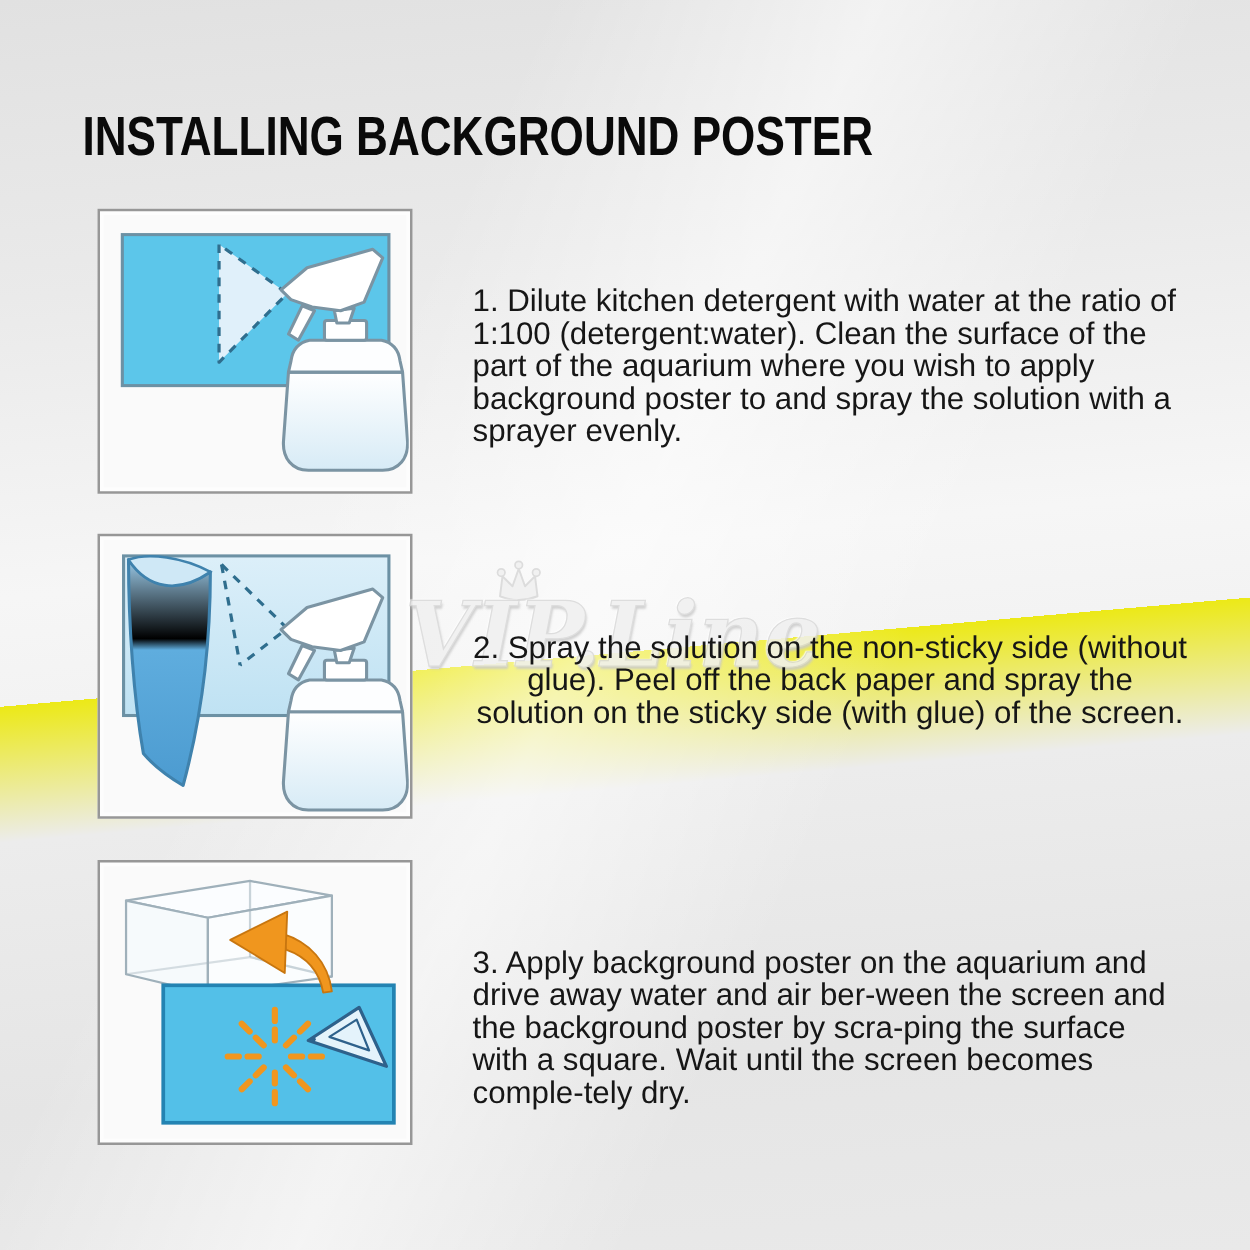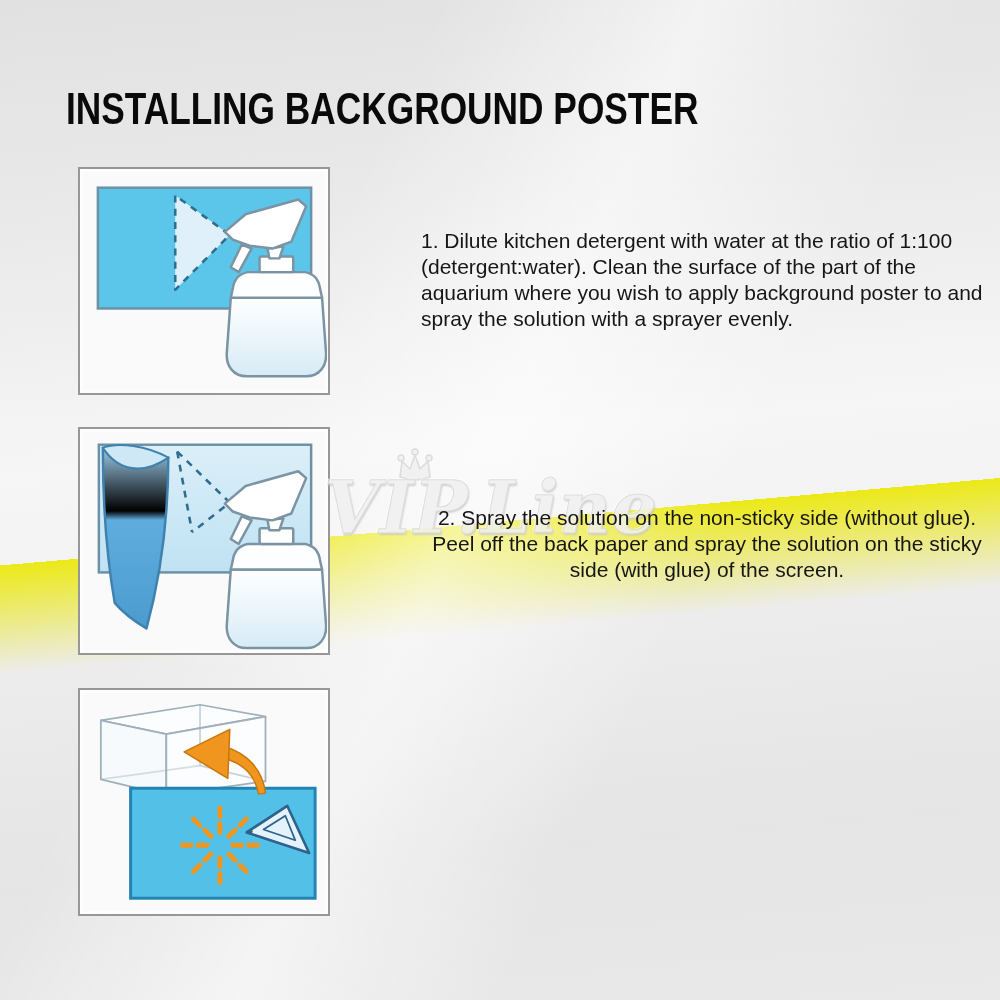--- a/index.html
+++ b/index.html
@@ -29,23 +29,22 @@
     background:#fafafa;border:2px solid #979797;
     box-shadow:inset 0 0 0 3px #fdfdfd;
     box-sizing:border-box;z-index:2;
   }
   .illus-box svg{position:absolute;inset:1px;width:246px;height:220px;}
   #box1{top:167px;}
   #box2{top:427px;}
   #box3{top:688px;}
   .step-text{
     position:absolute;left:378px;width:572px;
-    font-size:21px;line-height:26px;color:#161616;
+    font-size:25px;line-height:26px;color:#161616;
     z-index:4;
-    margin-left:43px;
   }
   #text1{top:228px;}
   #text2{top:505px;text-align:center;}
   #text3{top:757px;}
   .watermark{
     position:absolute;left:324px;top:446px;width:400px;height:140px;
     z-index:3;pointer-events:none;
   }
   .watermark .wm-text{
     position:absolute;left:0;top:26px;
@@ -138,20 +137,21 @@
       <g stroke="#2e618b" stroke-linejoin="round">
         <polygon points="167,144 208,117 230,165" fill="#e4f3fb" stroke-width="2.6"></polygon>
         <polygon points="184,141 206,127 216,152" fill="none" stroke-width="1.8"></polygon>
         <circle cx="171" cy="143" r="2" fill="#2e618b" stroke="none"></circle>
       </g>
     </svg>
   </div>
 
   <div class="step-text" id="text1">1. Dilute kitchen detergent with water at the ratio of 1:100 (detergent:water). Clean the surface of the part of the aquarium where you wish to apply background poster to and spray the solution with a sprayer evenly.</div>
   <div class="step-text" id="text2">2. Spray the solution on the non-sticky side (without glue). Peel off the back paper and spray the solution on the sticky side (with glue) of the screen.</div>
+  <div class="step-text" id="text3">3. Apply background poster on the aquarium and drive away water and air ber-ween the screen and the background poster by scra-ping the surface with a square. Wait until the screen becomes comple-tely dry.</div>
 
   <div class="watermark">
     <svg class="wm-crown" width="46" height="38" viewBox="0 0 46 38">
       <path d="M8,31 L10,15 L18,23 L23,9 L28,23 L36,15 L38,31 Q23,37 8,31 Z" fill="#f0f0f0" stroke="#d6d6d6" stroke-width="1.6" stroke-linejoin="round"></path>
       <circle cx="9" cy="12" r="3" fill="#f0f0f0" stroke="#d6d6d6" stroke-width="1.4"></circle>
       <circle cx="23" cy="6" r="3" fill="#f0f0f0" stroke="#d6d6d6" stroke-width="1.4"></circle>
       <circle cx="37" cy="12" r="3" fill="#f0f0f0" stroke="#d6d6d6" stroke-width="1.4"></circle>
     </svg>
     <span class="wm-text">VIP.Line</span>
   </div>

